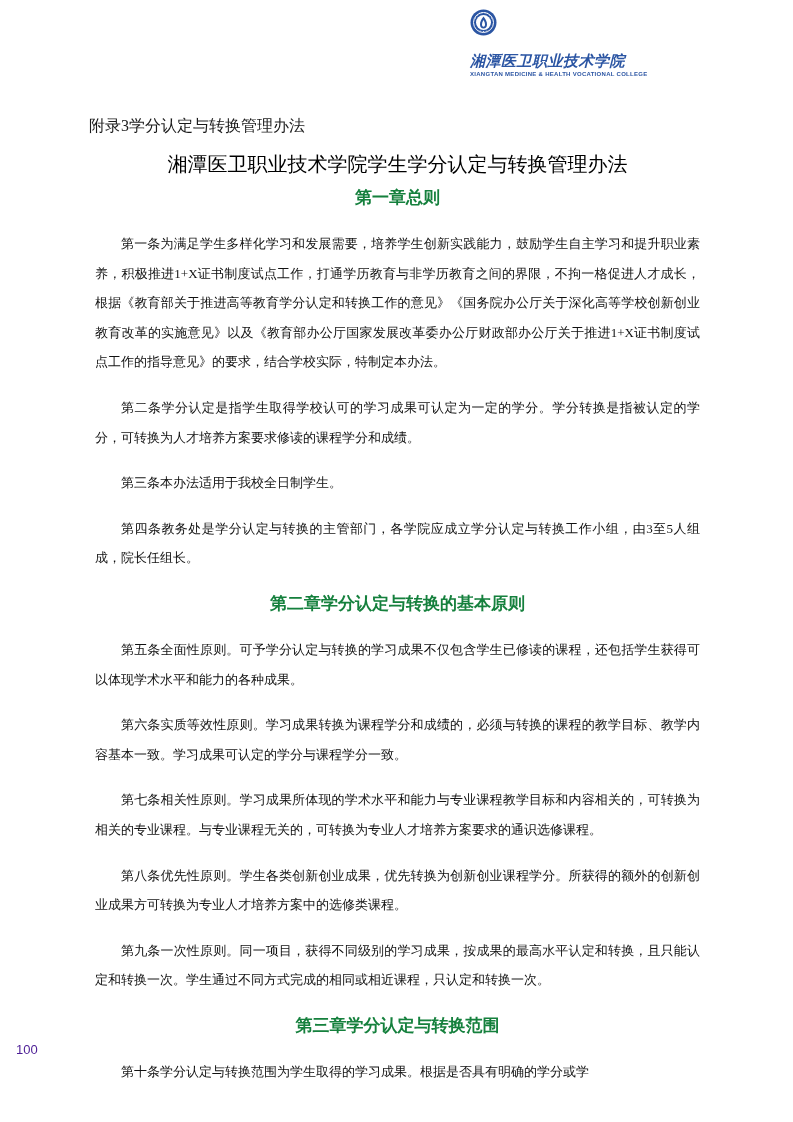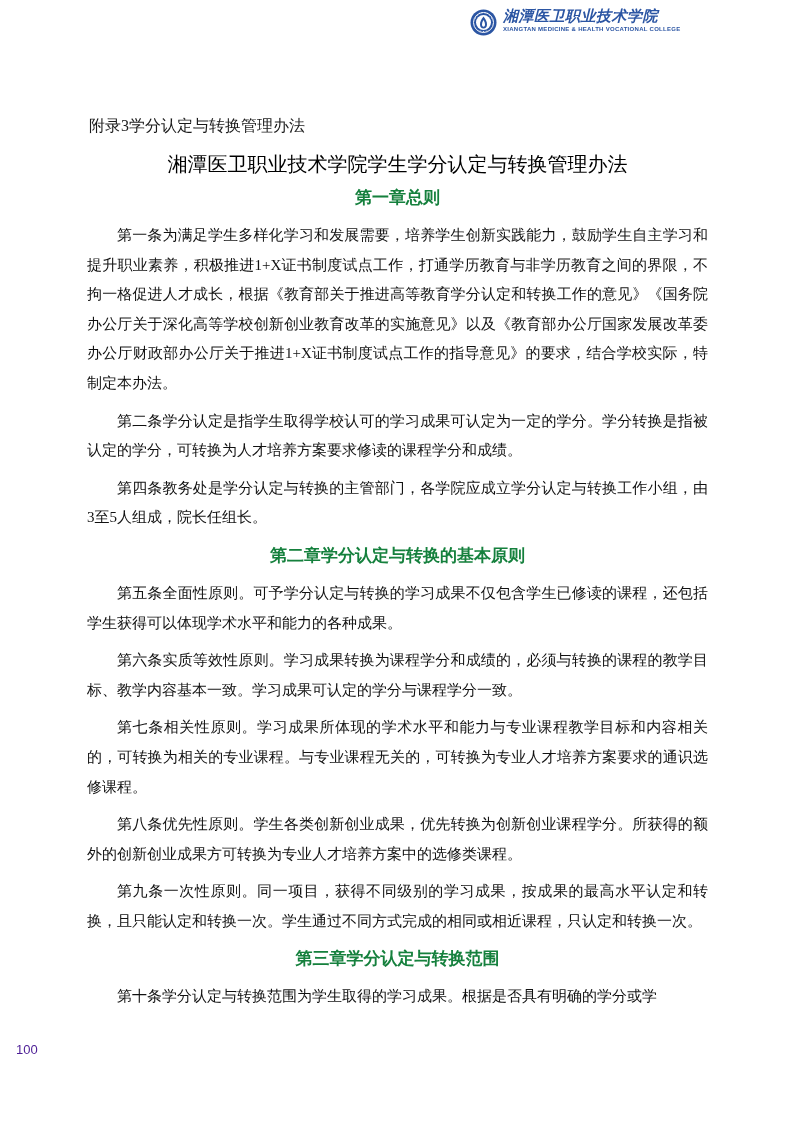--- a/index.html
+++ b/index.html
@@ -16,21 +16,22 @@
     font-family: "Liberation Serif", "DejaVu Serif", serif;
     color: #1a1a1a;
   }
   
   .logo {
     position: absolute;
     left: 470px;
     top: 8px;
     display: flex;
     align-items: flex-start;
-    gap: 6px;
+    gap: 17px;
+    flex-direction: column;
   }
   .logo-emblem {
     width: 27px;
     height: 27px;
     flex: 0 0 auto;
     margin-top: 1px;
   }
   .logo-text {
     display: flex;
     flex-direction: column;
@@ -80,25 +81,25 @@
   .section-heading {
     font-family: "Liberation Sans", "DejaVu Sans", sans-serif;
     font-weight: 700;
     font-size: 17px;
     line-height: 30px;
     text-align: center;
     margin: 4px 0 4px 0;
     color: #15803d;
   }
   .body-para {
-    font-size: 15px;
+    font-size: 13px;
     line-height: 29.6px;
     text-align: justify;
     text-indent: 2em;
-    margin: 8px;
+    margin: 16px;
     color: #111111;
   }
   
   .page-number {
     position: absolute;
     left: 0;
     right: 0;
     top: 1042px;
     text-align: left;
     font-family: "Liberation Sans", "DejaVu Sans", sans-serif;
@@ -141,20 +142,21 @@
     </span>
   </div>
 
   <div class="content">
     <p class="appendix">附录3学分认定与转换管理办法</p>
     <div class="doc-title">湘潭医卫职业技术学院学生学分认定与转换管理办法</div>
 
     <div class="section-heading">第一章总则</div>
     <p class="body-para">第一条为满足学生多样化学习和发展需要，培养学生创新实践能力，鼓励学生自主学习和提升职业素养，积极推进1+X证书制度试点工作，打通学历教育与非学历教育之间的界限，不拘一格促进人才成长，根据《教育部关于推进高等教育学分认定和转换工作的意见》《国务院办公厅关于深化高等学校创新创业教育改革的实施意见》以及《教育部办公厅国家发展改革委办公厅财政部办公厅关于推进1+X证书制度试点工作的指导意见》的要求，结合学校实际，特制定本办法。</p>
     <p class="body-para">第二条学分认定是指学生取得学校认可的学习成果可认定为一定的学分。学分转换是指被认定的学分，可转换为人才培养方案要求修读的课程学分和成绩。</p>
+    <p class="body-para">第三条本办法适用于我校全日制学生。</p>
     <p class="body-para">第四条教务处是学分认定与转换的主管部门，各学院应成立学分认定与转换工作小组，由3至5人组成，院长任组长。</p>
 
     <div class="section-heading">第二章学分认定与转换的基本原则</div>
     <p class="body-para">第五条全面性原则。可予学分认定与转换的学习成果不仅包含学生已修读的课程，还包括学生获得可以体现学术水平和能力的各种成果。</p>
     <p class="body-para">第六条实质等效性原则。学习成果转换为课程学分和成绩的，必须与转换的课程的教学目标、教学内容基本一致。学习成果可认定的学分与课程学分一致。</p>
     <p class="body-para">第七条相关性原则。学习成果所体现的学术水平和能力与专业课程教学目标和内容相关的，可转换为相关的专业课程。与专业课程无关的，可转换为专业人才培养方案要求的通识选修课程。</p>
     <p class="body-para">第八条优先性原则。学生各类创新创业成果，优先转换为创新创业课程学分。所获得的额外的创新创业成果方可转换为专业人才培养方案中的选修类课程。</p>
     <p class="body-para">第九条一次性原则。同一项目，获得不同级别的学习成果，按成果的最高水平认定和转换，且只能认定和转换一次。学生通过不同方式完成的相同或相近课程，只认定和转换一次。</p>
 
     <div class="section-heading">第三章学分认定与转换范围</div>

